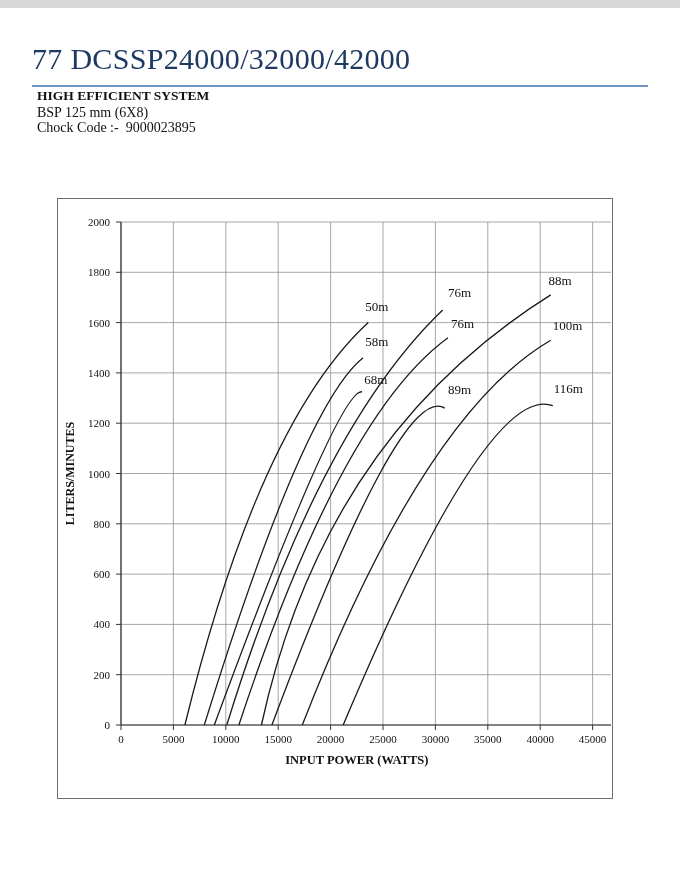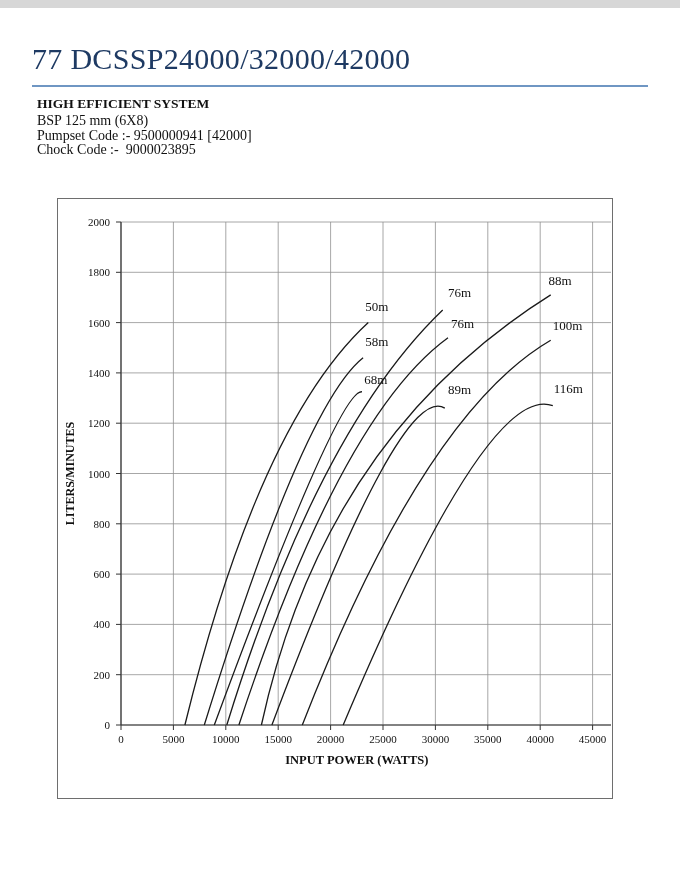--- a/index.html
+++ b/index.html
@@ -2,40 +2,39 @@
 <html><head>
 <meta charset="utf-8">
 <style>
   html,body{margin:0;padding:0;background:#ffffff;}
   .page{position:relative;width:680px;height:880px;background:#ffffff;overflow:hidden;
         font-family:"Liberation Serif", serif;color:#111;}
   .scan-strip{position:absolute;top:0;left:0;width:680px;height:8px;background:#d7d7d7;}
   .doc-title{position:absolute;left:32px;top:44px;margin:0;font-size:30px;font-weight:normal;
              line-height:1;color:#1e3a63;letter-spacing:0.3px;white-space:nowrap;}
   .title-rule{position:absolute;left:32px;top:85px;width:616px;height:2px;background:#6f96c3;}
-  .info-block{position:absolute;left:37px;top:96px;}
+  .info-block{position:absolute;left:37px;top:88px;}
   .info-heading{font-size:13.5px;font-weight:bold;margin:0 0 2px 0;}
   .info-line{font-size:14px;line-height:14.6px;white-space:pre;}
   .chart-frame{position:absolute;left:57px;top:198px;width:554px;height:599px;
                border:1px solid #6e6e6e;background:#ffffff;}
   svg text{font-family:"Liberation Serif", serif;fill:#111;}
 </style>
 </head>
 <body>
 
 <div class="page">
   <div class="scan-strip"></div>
 
   <h1 class="doc-title">77 DCSSP24000/32000/42000</h1>
   <div class="title-rule"></div>
 
   <div class="info-block">
     <div class="info-heading">HIGH EFFICIENT SYSTEM</div>
     <div class="info-line">BSP 125 mm (6X8)</div>
-    <div class="info-line">Pumpset Code :- 9500000941 [42000]</div>
     <div class="info-line">Chock Code :-  9000023895</div>
   </div>
 
   <div class="chart-frame">
     <svg id="chart-svg" width="554" height="599" viewBox="0 0 554 599">
         <line x1="63" y1="23" x2="63" y2="526" stroke="#909090" stroke-width="0.8"></line>
         <line x1="115.4" y1="23" x2="115.4" y2="526" stroke="#909090" stroke-width="0.8"></line>
         <line x1="167.8" y1="23" x2="167.8" y2="526" stroke="#909090" stroke-width="0.8"></line>
         <line x1="220.2" y1="23" x2="220.2" y2="526" stroke="#909090" stroke-width="0.8"></line>
         <line x1="272.6" y1="23" x2="272.6" y2="526" stroke="#909090" stroke-width="0.8"></line>

